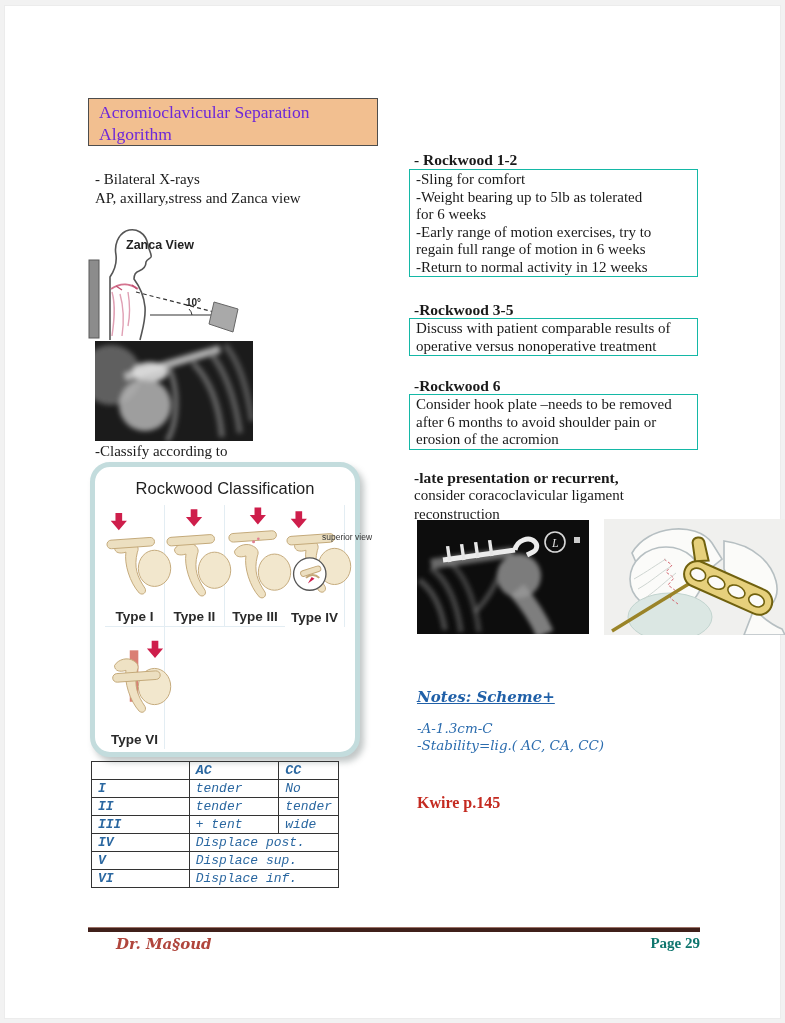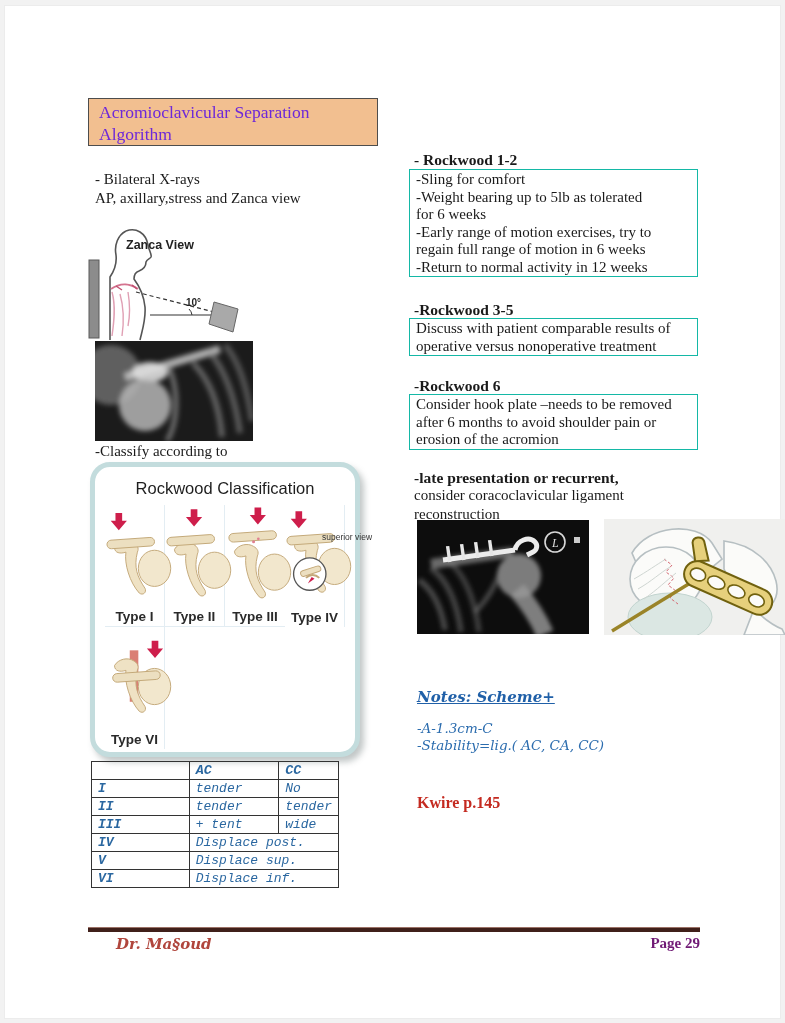--- a/index.html
+++ b/index.html
@@ -51,21 +51,21 @@
     font-style:italic; font-weight:bold; font-size:15px; text-decoration:underline; }
   .notes-lines { left:417px; top:720px; color:#2b6cae; font-family:"DejaVu Serif", serif;
     font-style:italic; font-size:13.5px; line-height:16.5px; white-space:pre-line; }
   .kwire { left:417px; top:794px; color:#c42a20; font-weight:bold; font-size:16px; }
 
   
   .footer { left:88px; top:927px; width:612px; }
   .footer-rule { height:5px; background:linear-gradient(#9b7166 0 22%, #40201a 22% 100%); }
   .footer-row { display:flex; justify-content:space-between; margin-top:3px; }
   .footer-author { font-family:"DejaVu Serif", serif; font-style:italic; font-weight:bold; font-size:15px; color:#b0453c;margin-left:28px; }
-  .footer-page { font-weight:bold; font-size:15px; color:#701a75; }
+  .footer-page { font-weight:bold; font-size:15px; color:#0f766e; }
 
   figure { margin:0; }
 </style>
 </head>
 <body>
 
 <div class="page"></div>
 
 <svg width="0" height="0" style="position:absolute">
   <defs>

